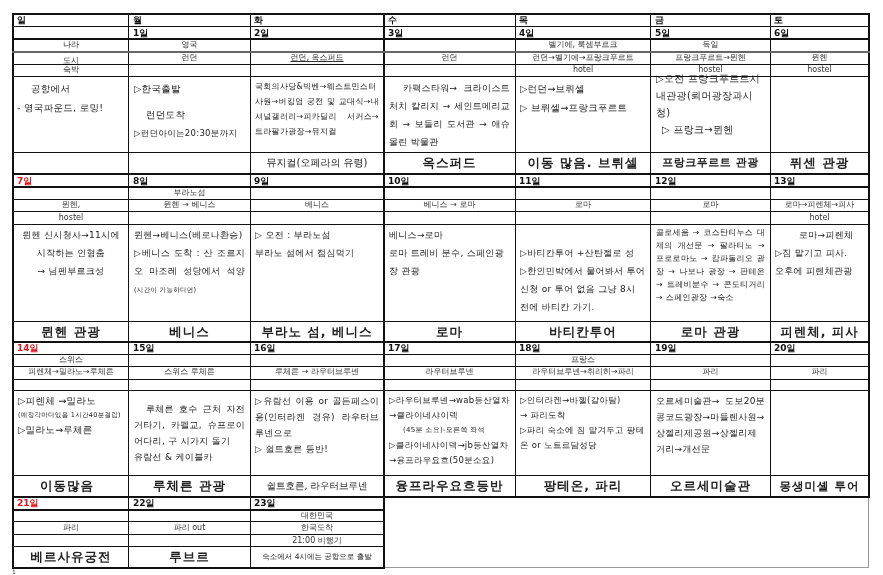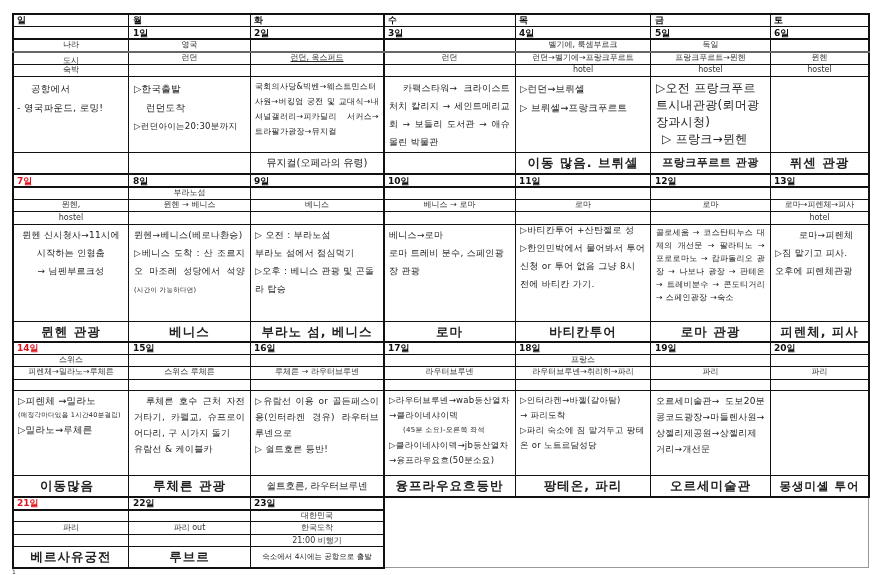--- a/index.html
+++ b/index.html
@@ -58,39 +58,40 @@
   <div class="cell small" style="left:515px;top:64px;width:136px;height:13px;">hotel</div>
   <div class="cell small" style="left:651px;top:64px;width:119px;height:13px;">hostel</div>
   <div class="cell small" style="left:770px;top:64px;width:99px;height:13px;">hostel</div>
 
   <div class="cell content" style="left:13px;top:77px;width:116px;height:75px;padding-left:14px;">
     <div style="padding-left:4px;">공항에서</div>
     <div style="margin-left:-10px;">- 영국파운드, 로밍!</div>
   </div>
   <div class="cell content" style="left:129px;top:77px;width:121px;height:75px;">
     <div>▷한국출발</div>
-    <div style="padding-left:12px;">런던도착</div>
+    <div style="padding-left:12px;margin-top:7px;">런던도착</div>
     <div style="font-size:8.5px;">▷런던아이는20:30분까지</div>
   </div>
   <div class="cell content tight2" style="left:250px;top:77px;width:134px;height:75px;font-size:8px;line-height:15px;text-align:justify;">
     <div>국회의사당&amp;빅벤→웨스트민스터사원→버킹엄 궁전 및 교대식→내셔널갤러리→피카딜리 서커스→트라팔가광장→뮤지컬</div>
   </div>
   <div class="cell content" style="left:384px;top:77px;width:131px;height:75px;text-align:justify;line-height:18px;font-size:9px;">
     <div style="text-indent:14px;">카팩스타워→ 크라이스트처치 칼리지 → 세인트메리교회 → 보들리 도서관 → 애슈몰린 박물관</div>
   </div>
   <div class="cell content" style="left:515px;top:77px;width:136px;height:75px;">
     <div>▷런던→브뤼셀</div>
     <div>▷ 브뤼셀→프랑크푸르트</div>
   </div>
-  <div class="cell content" style="left:651px;top:78px;width:119px;height:75px;font-size:12px;line-height:17px;">
+  <div class="cell content" style="left:651px;top:68px;width:119px;height:75px;font-size:10px;line-height:17px;">
     <div>▷오전 프랑크푸르트시내관광(뢰머광장과시청)</div>
     <div style="padding-left:6px;">▷ 프랑크→뮌헨</div>
   </div>
 
   <div class="cell summary sm" style="left:250px;top:153px;width:134px;height:20px;font-size:10px;">뮤지컬(오페라의 유령)</div>
+  <div class="cell summary" style="left:384px;top:153px;width:131px;height:20px;">옥스퍼드</div>
   <div class="cell summary" style="left:515px;top:153px;width:136px;height:20px;">이동 많음. 브뤼셀</div>
   <div class="cell summary" style="left:651px;top:153px;width:119px;height:20px;font-size:11px;letter-spacing:0.5px;">프랑크푸르트 관광</div>
   <div class="cell summary" style="left:770px;top:153px;width:99px;height:20px;">퓌센 관광</div>
 
   <div class="cell day red" style="left:13px;top:175px;width:116px;height:13px;">7일</div>
   <div class="cell day" style="left:129px;top:175px;width:121px;height:13px;">8일</div>
   <div class="cell day" style="left:250px;top:175px;width:134px;height:13px;">9일</div>
   <div class="cell day" style="left:384px;top:175px;width:131px;height:13px;">10일</div>
   <div class="cell day" style="left:515px;top:175px;width:136px;height:13px;">11일</div>
   <div class="cell day" style="left:651px;top:175px;width:119px;height:13px;">12일</div>
@@ -113,27 +114,26 @@
     <div>뮌헨 신시청사→11시에 시작하는 인형춤</div>
     <div>→ 님펜부르크성</div>
   </div>
   <div class="cell content" style="left:129px;top:224px;width:121px;height:97px;line-height:18px;font-size:9px;text-align:justify;">
     <div>뮌헨→베니스(베로나환승)</div>
     <div><span>▷베니스 도착 : 산 조르지오 마조레 성당에서 석양</span><span class="tiny">(시간이 가능하다면)</span></div>
   </div>
   <div class="cell content" style="left:250px;top:224px;width:134px;height:97px;line-height:18px;font-size:9px;">
     <div>▷ 오전 : 부라노섬</div>
     <div>부라노 섬에서 점심먹기</div>
-    <div>▷오후 : 베니스 관광 및 곤돌라 탑승</div>
   </div>
   <div class="cell content" style="left:384px;top:224px;width:131px;height:97px;line-height:18px;font-size:9px;">
     <div>베니스→로마</div>
     <div>로마 트레비 분수, 스페인광장 관광</div>
   </div>
-  <div class="cell content" style="left:515px;top:219px;width:136px;height:97px;line-height:18px;font-size:9px;">
+  <div class="cell content" style="left:515px;top:242px;width:136px;height:97px;line-height:18px;font-size:9px;">
     <div>▷바티칸투어 +산탄젤로 성</div>
     <div>▷한인민박에서 물어봐서 투어 신청 or 투어 없음 그냥 8시 전에 바티칸 가기.</div>
   </div>
   <div class="cell content tight" style="left:651px;top:224px;width:119px;height:97px;font-size:8px;line-height:13px;text-align:justify;">
     <div>콜로세움 → 코스탄티누스 대제의 개선문 → 팔라티노 → 포로로마노 → 캄파돌리오 광장 → 나보나 광장 → 판테온 → 트레비분수 → 콘도티거리 → 스페인광장 →숙소</div>
   </div>
   <div class="cell content" style="left:770px;top:224px;width:99px;height:97px;font-size:9px;line-height:18px;">
     <div style="padding-left:8px;margin-left:16px;">로마→피렌체</div>
     <div>▷짐 맡기고 피사.</div>
     <div>오후에 피렌체관광</div>
@@ -165,21 +165,21 @@
   <div class="cell small" style="left:515px;top:366px;width:136px;height:13px;">라우터브루넨→취리히→파리</div>
   <div class="cell small" style="left:651px;top:366px;width:119px;height:13px;">파리</div>
   <div class="cell small" style="left:770px;top:366px;width:99px;height:13px;">파리</div>
 
   <div class="cell content" style="left:13px;top:391px;width:116px;height:84px;font-size:9.5px;line-height:16px;">
     <div>▷피렌체 →밀라노</div>
     <div class="tiny" style="line-height:13px;">(매정각마다있음 1시간40분걸림)</div>
     <div>▷밀라노→루체른</div>
   </div>
   <div class="cell content" style="left:129px;top:391px;width:121px;height:84px;font-size:9px;line-height:16px;text-align:justify;">
-    <div style="text-indent:12px;">루체른 호수 근처 자전거타기, 카펠교, 슈프로이어다리, 구 시가지 돌기</div>
+    <div style="text-indent:12px;margin-top:8px;">루체른 호수 근처 자전거타기, 카펠교, 슈프로이어다리, 구 시가지 돌기</div>
     <div>유람선 &amp; 케이블카</div>
   </div>
   <div class="cell content" style="left:250px;top:391px;width:134px;height:84px;font-size:9px;line-height:16px;text-align:justify;">
     <div>▷유람선 이용 or 골든패스이용(인터라켄 경유) 라우터브루넨으로</div>
     <div>▷ 쉴트호른 등반!</div>
   </div>
   <div class="cell content" style="left:384px;top:391px;width:131px;height:84px;font-size:8.5px;line-height:15px;">
     <div>▷라우터브루넨→wab등산열차→클라이네샤이덱</div>
     <div style="font-size:7px;padding-left:14px;">(45분 소요)-오른쪽 좌석</div>
     <div>▷클라이네샤이덱→jb등산열차→융프라우요흐(50분소요)</div>

